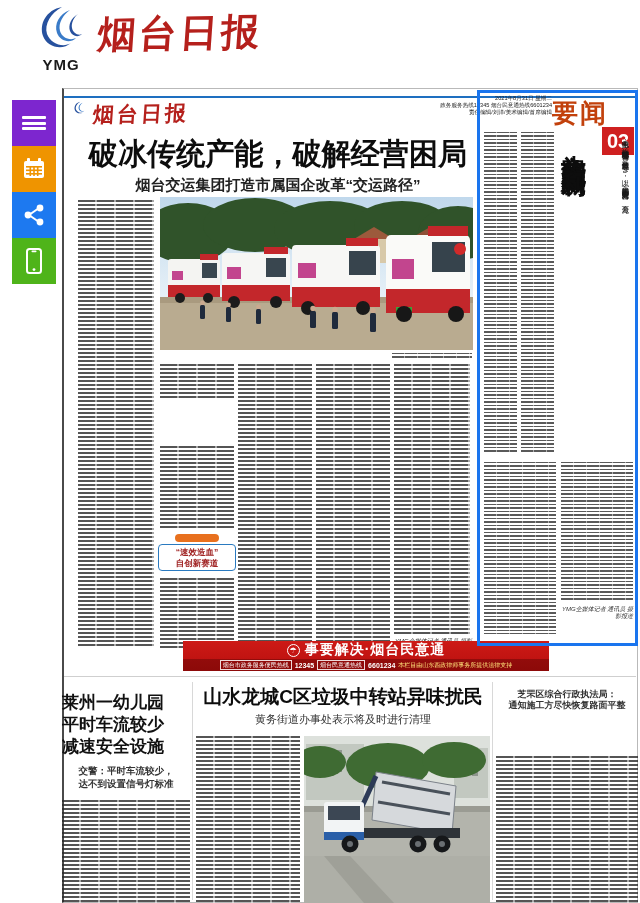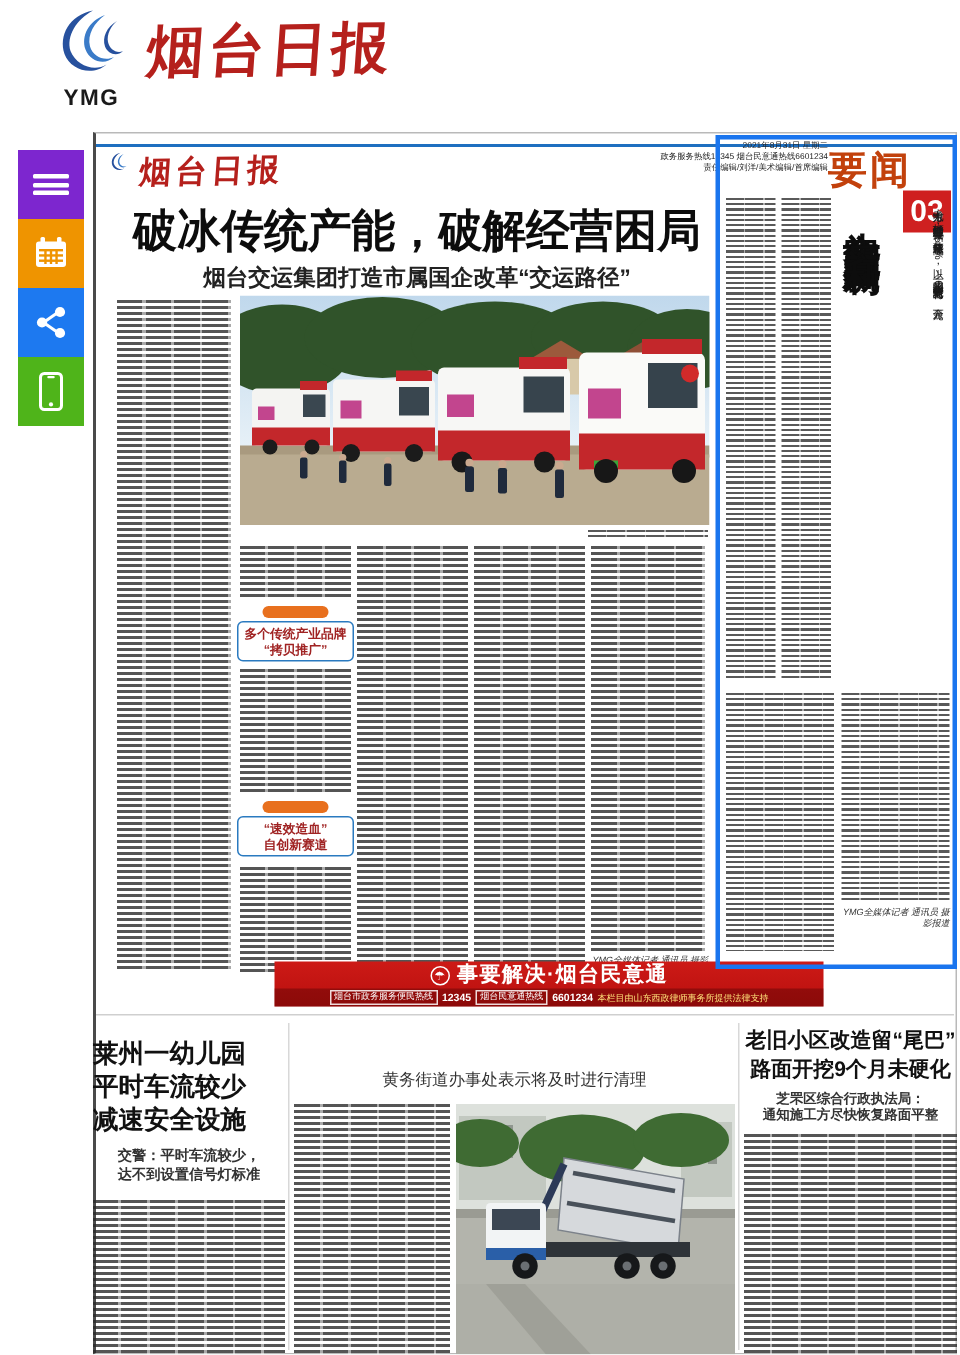--- a/index.html
+++ b/index.html
@@ -228,27 +228,20 @@
             <rect width="6" height="19" rx="1.5" fill="#1f2a3c"></rect>
           </g>
       </g>
     </svg>
   </div>
   <div class="abs greek-fine" style="left:392px;top:353px;width:80px;height:6px;"></div>
 
   <div class="abs greek" style="left:78px;top:200px;width:76px;height:448px;"></div>
   <div class="abs greek" style="left:160px;top:364px;width:74px;height:36px;"></div>
 
-  <div class="abs" style="left:158px;top:404px;width:78px;">
-    <div class="pill"></div>
-    <div class="inlinebox">
-      <div>多个传统产业品牌</div>
-      <div>“拷贝推广”</div>
-    </div>
-  </div>
   <div class="abs greek" style="left:160px;top:446px;width:74px;height:84px;"></div>
   <div class="abs" style="left:158px;top:534px;width:78px;">
     <div class="pill"></div>
     <div class="inlinebox">
       <div>“速效造血”</div>
       <div>自创新赛道</div>
     </div>
   </div>
   <div class="abs greek" style="left:160px;top:578px;width:74px;height:70px;"></div>
   <div class="abs greek" style="left:238px;top:364px;width:74px;height:284px;"></div>
@@ -289,20 +282,21 @@
       <div>平时车流较少</div>
       <div>减速安全设施</div>
     </div>
     <div class="d-small" style="margin-top:6px;">
       <div>交警：平时车流较少，</div>
       <div>达不到设置信号灯标准</div>
     </div>
   </div>
   <div class="abs greek" style="left:62px;top:800px;width:128px;height:103px;"></div>
 
+  <div class="abs t-city" style="left:196px;top:684px;width:294px;">山水龙城C区垃圾中转站异味扰民</div>
   <div class="abs d-city" style="left:196px;top:712px;width:294px;">黄务街道办事处表示将及时进行清理</div>
   <div class="abs greek" style="left:196px;top:736px;width:104px;height:167px;"></div>
   <div class="abs" style="left:304px;top:736px;width:186px;height:167px;overflow:hidden;">
     <svg width="186" height="167" viewBox="0 0 186 167">
       <rect width="186" height="72" fill="#dde1dc"></rect>
       <g fill="#c2c8c0">
         <rect x="2" y="8" width="58" height="56"></rect>
           <rect x="150" y="12" width="34" height="50"></rect>
       </g>
       <g fill="#8f968e">
@@ -340,24 +334,20 @@
           <circle cx="114" cy="108" r="3" fill="#6a6f73"></circle>
         <circle cx="138" cy="108" r="8.5" fill="#16181a"></circle>
           <circle cx="138" cy="108" r="3" fill="#6a6f73"></circle>
       </g>
       <rect x="0" y="120" width="186" height="47" fill="#aeafa7"></rect>
       <path d="M20,120 L60,167 L90,167 L46,120 Z" fill="#9fa098"></path>
     </svg>
   </div>
 
   <div class="abs" style="left:496px;top:684px;width:142px;">
-    <div class="t-east">
-      <div>老旧小区改造留“尾巴”</div>
-      <div>路面开挖9个月未硬化</div>
-    </div>
     <div class="d-small" style="margin-top:5px;font-size:9px;line-height:11px;">
       <div>芝罘区综合行政执法局：</div>
       <div>通知施工方尽快恢复路面平整</div>
     </div>
   </div>
   <div class="abs greek" style="left:496px;top:756px;width:142px;height:147px;"></div>
 
 </div>
 
 </body></html>

